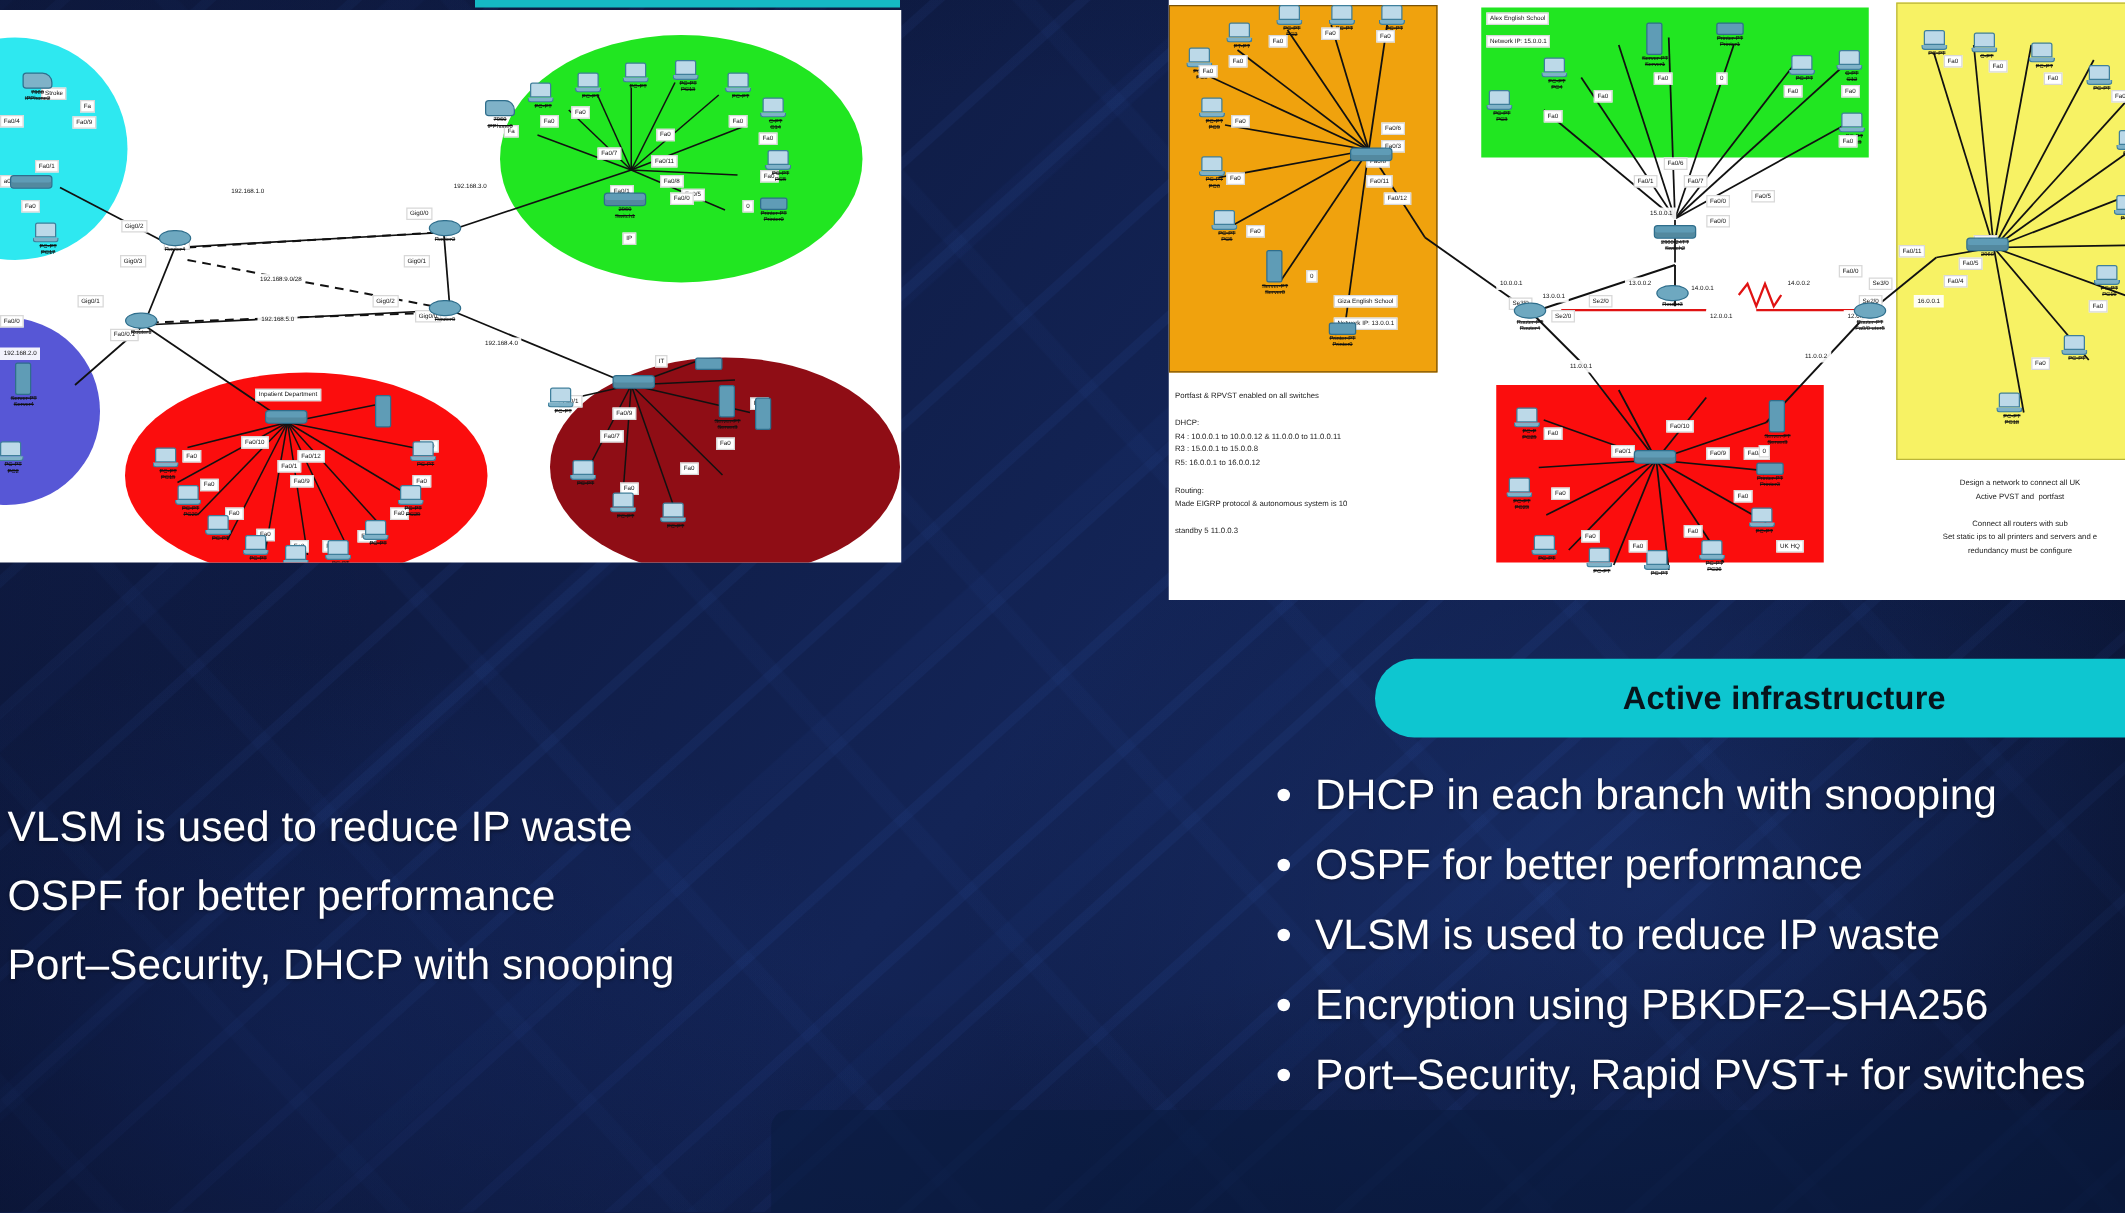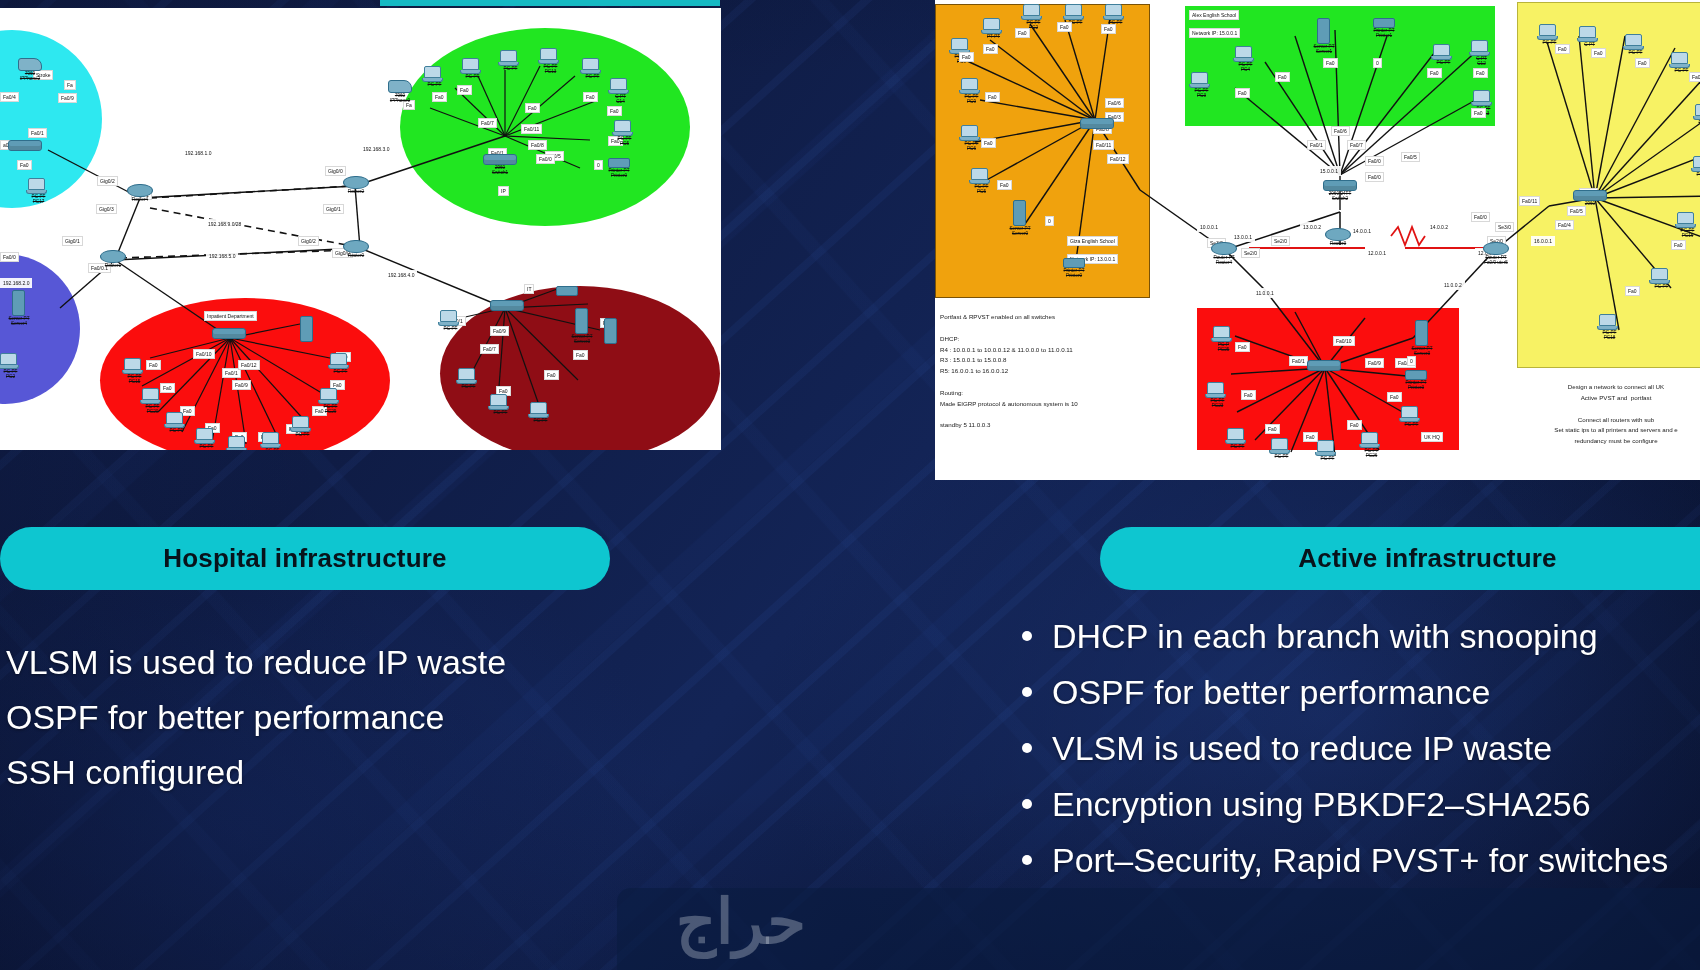--- a/index.html
+++ b/index.html
@@ -875,38 +875,34 @@
 standby 5 11.0.0.3</div>
       <div class="annot" id="notes-right" style="left:566px; top:382px; width:230px; text-align:center;">Design a network to connect all UK
 Active PVST and  portfast
 
 Connect all routers with sub
 Set static ips to all printers and servers and e
 redundancy must be configure</div>
     </div>
   </div>
 
-  <div class="pill" id="pill-hospital">
-    <span>Hospital infrastructure</span>
-  </div>
 
   <div class="pill" id="pill-school">
     <span>Active infrastructure</span>
   </div>
 
   <div class="col" id="col-left">
     <div class="line">VLSM is used to reduce IP waste</div>
     <div class="line">OSPF for better performance</div>
-    <div class="line">SSH configured</div>
+    <div class="line">Port–Security, DHCP with snooping</div>
   </div>
 
   <ul class="col bullets" id="col-right">
     <li> DHCP in each branch with snooping</li>
     <li>OSPF for better performance</li>
     <li>VLSM is used to reduce IP waste</li>
     <li>Encryption using PBKDF2–SHA256</li>
     <li>Port–Security, Rapid PVST+ for switches</li>
   </ul>
 
   <div id="cta-band"></div>
-  <div id="watermark">حراج</div>
 
 </div>
 
 </body></html>

